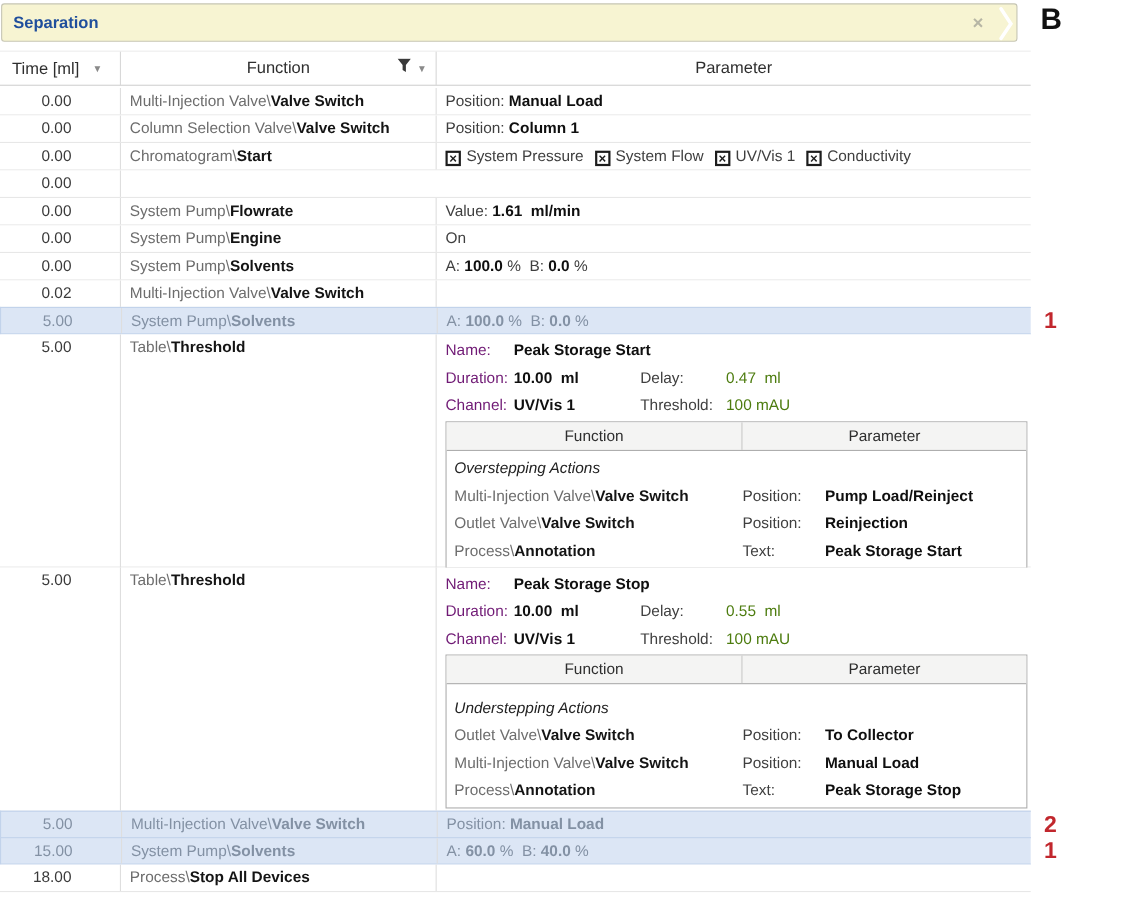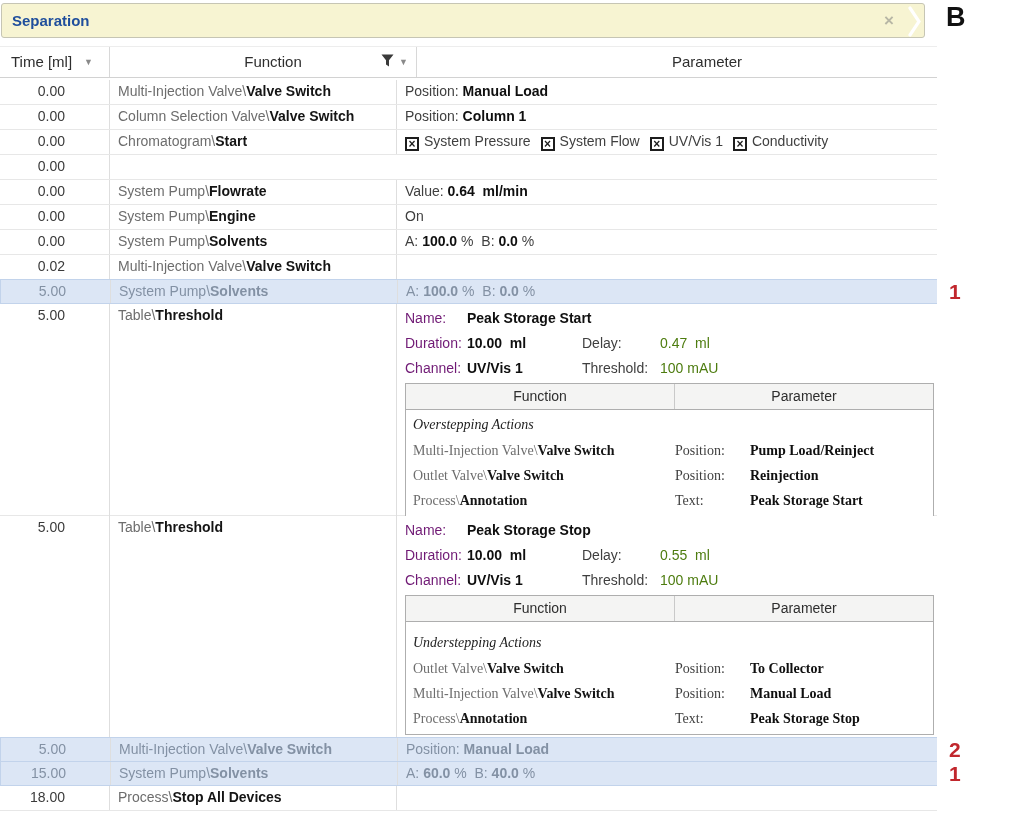--- a/index.html
+++ b/index.html
@@ -21,21 +21,21 @@
     font-weight:bold; width:18px; text-align:center; cursor:default;
   }
   .titlebar .chev { position:absolute; right:1px; top:2px; }
   .figure-label { position:absolute; left:946px; top:2px; font-size:27px; font-weight:bold; color:#111; }
 
   
   .thead {
     position:absolute; top:46px; left:0; width:937px; height:32px;
     display:grid; grid-template-columns:110px 287px 540px;
     border-top:1px solid #ededed; border-bottom:1px solid #d2d2d2;
-    font-size:15px; color:#2e2e2e; background:#fff;gap:20px;
+    font-size:15px; color:#2e2e2e; background:#fff;
   }
   .thead .hcell { line-height:30px; position:relative; }
   .thead .h-time { padding-left:11px; border-right:1px solid #d8d8d8; }
   .thead .h-fn   { text-align:center; border-right:1px solid #d8d8d8; }
   .thead .h-par  { text-align:center; }
   .drop-arrow { color:#8a8a8a; font-size:9px; margin-left:12px; vertical-align:2px; }
   .h-fn .filterbox { position:absolute; right:8px; top:0; height:30px; display:flex; align-items:center; gap:5px; }
 
   
   .tbody { position:absolute; top:80px; left:0; width:937px; font-size:14px; }
@@ -75,21 +75,21 @@
   .th-v1 { width:115px; font-weight:bold; color:#0f0f0f; white-space:pre; }
   .th-l2 { width:78px; color:#3f3f3f; }
   .th-v2 { font-weight:normal; color:#4d7c0f; white-space:pre; }
 
   .sub-table { margin-top:2px; width:529px; border:1px solid #aeaeae; background:#fff; }
   .sub-head {
     display:grid; grid-template-columns:269px 1fr; height:26px; line-height:25px;
     background:#f4f4f3; border-bottom:1px solid #aeaeae; text-align:center; color:#2e2e2e;
   }
   .sub-head .shc1 { border-right:1px solid #c9c9c9; }
-  .sub-body { padding:2px 0 3px 0;font-family:Liberation Serif, serif; }
+  .sub-body { padding:2px 0 3px 0; }
   .sub-group { font-style:italic; color:#222; height:26px; line-height:26px; padding-left:7px; }
   .th2 .sub-group { height:32px; line-height:38px; }
   .sub-row { display:grid; grid-template-columns:269px 1fr; height:25px; line-height:25px; }
   .sub-fn { padding-left:7px; white-space:pre; }
   .sub-par { white-space:pre; }
   .sub-par .pl { display:inline-block; width:75px; color:#3f3f3f; }
   .sub-par .pv { font-weight:bold; color:#0f0f0f; }
 </style>
 </head>
 <body>
@@ -141,21 +141,21 @@
       <div class="cell-fn"><span class="fn-prefix">Chromatogram\</span><span class="fn-bold">Start</span></div>
       <div class="cell-par"><span class="cb-item"><span class="cb">×</span>System Pressure</span><span class="cb-item"><span class="cb">×</span>System Flow</span><span class="cb-item"><span class="cb">×</span>UV/Vis 1</span><span class="cb-item"><span class="cb">×</span>Conductivity</span></div>
     </div>
     <div class="row">
       <div class="cell-time">0.00</div>
       <div class="cell-par"></div>
     </div>
     <div class="row">
       <div class="cell-time">0.00</div>
       <div class="cell-fn"><span class="fn-prefix">System Pump\</span><span class="fn-bold">Flowrate</span></div>
-      <div class="cell-par"><span>Value: </span><span class="b">0.64  ml/min</span></div>
+      <div class="cell-par"><span>Value: </span><span class="b">1.61  ml/min</span></div>
     </div>
     <div class="row">
       <div class="cell-time">0.00</div>
       <div class="cell-fn"><span class="fn-prefix">System Pump\</span><span class="fn-bold">Engine</span></div>
       <div class="cell-par"><span>On</span></div>
     </div>
     <div class="row">
       <div class="cell-time">0.00</div>
       <div class="cell-fn"><span class="fn-prefix">System Pump\</span><span class="fn-bold">Solvents</span></div>
       <div class="cell-par"><span>A: </span><span class="b">100.0</span><span> %  B: </span><span class="b">0.0</span><span> %</span></div>

